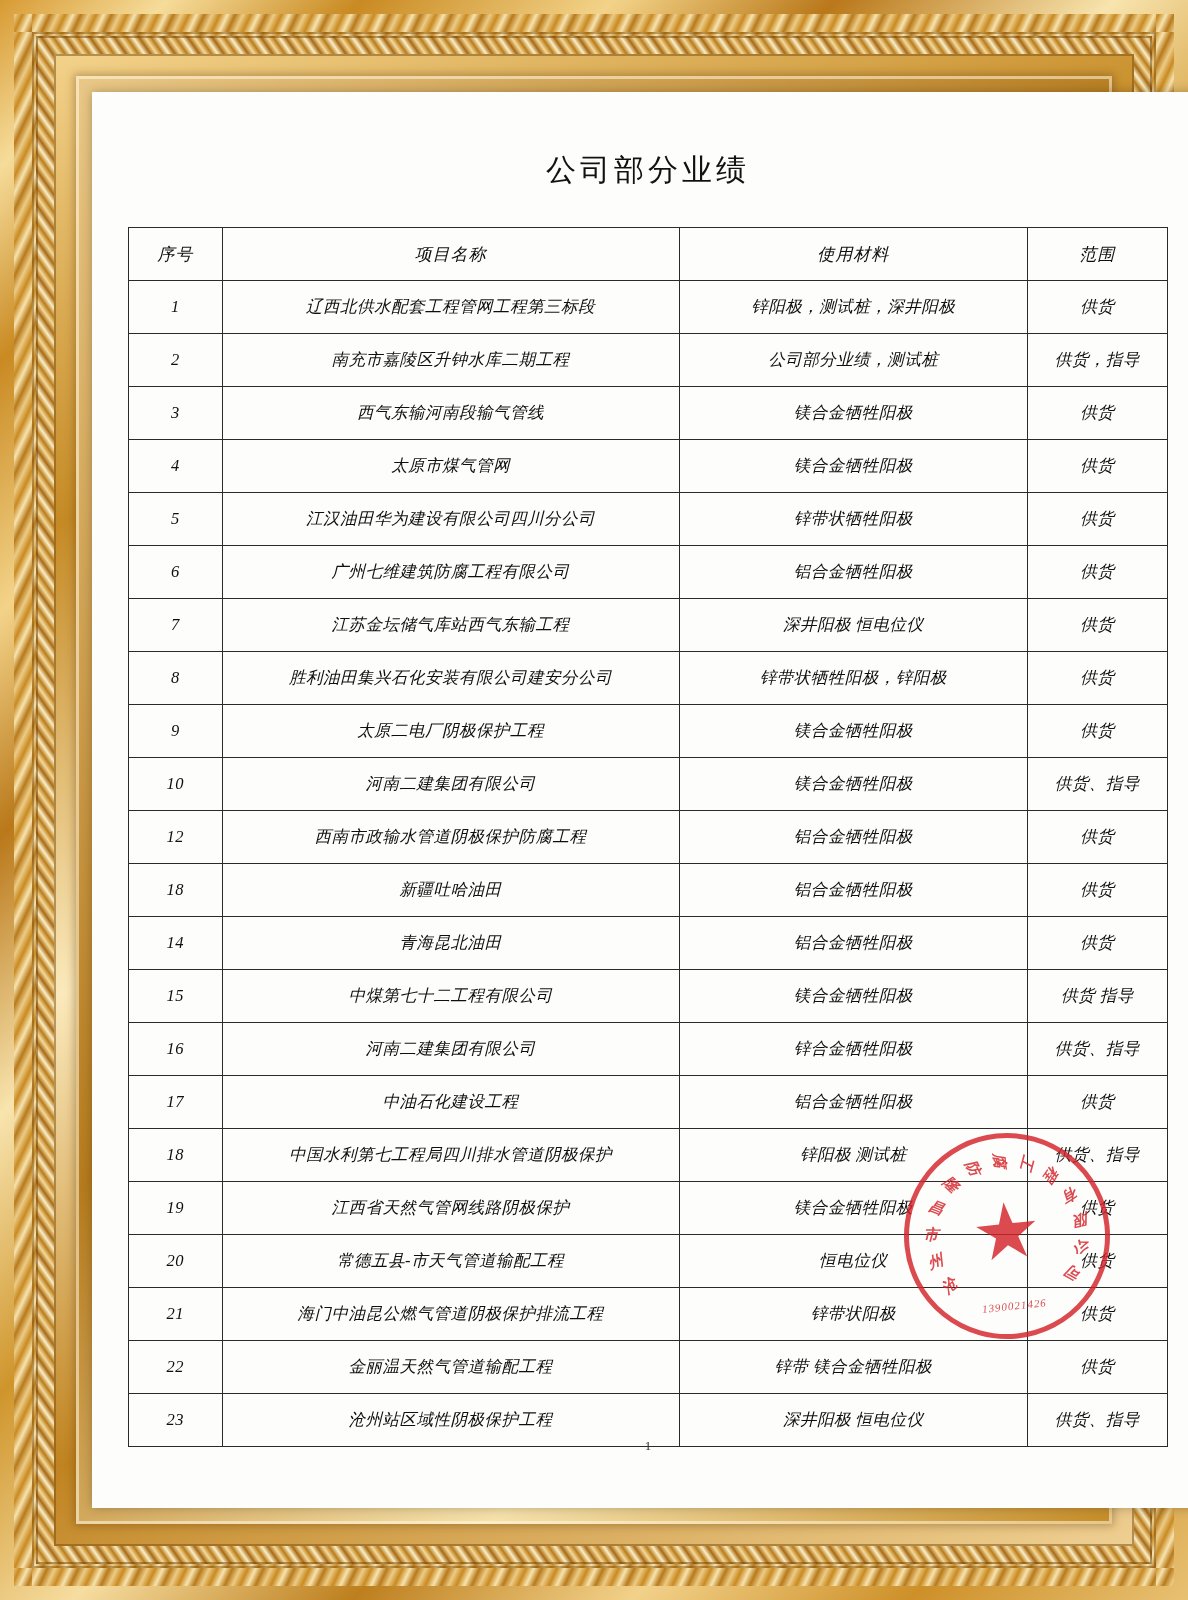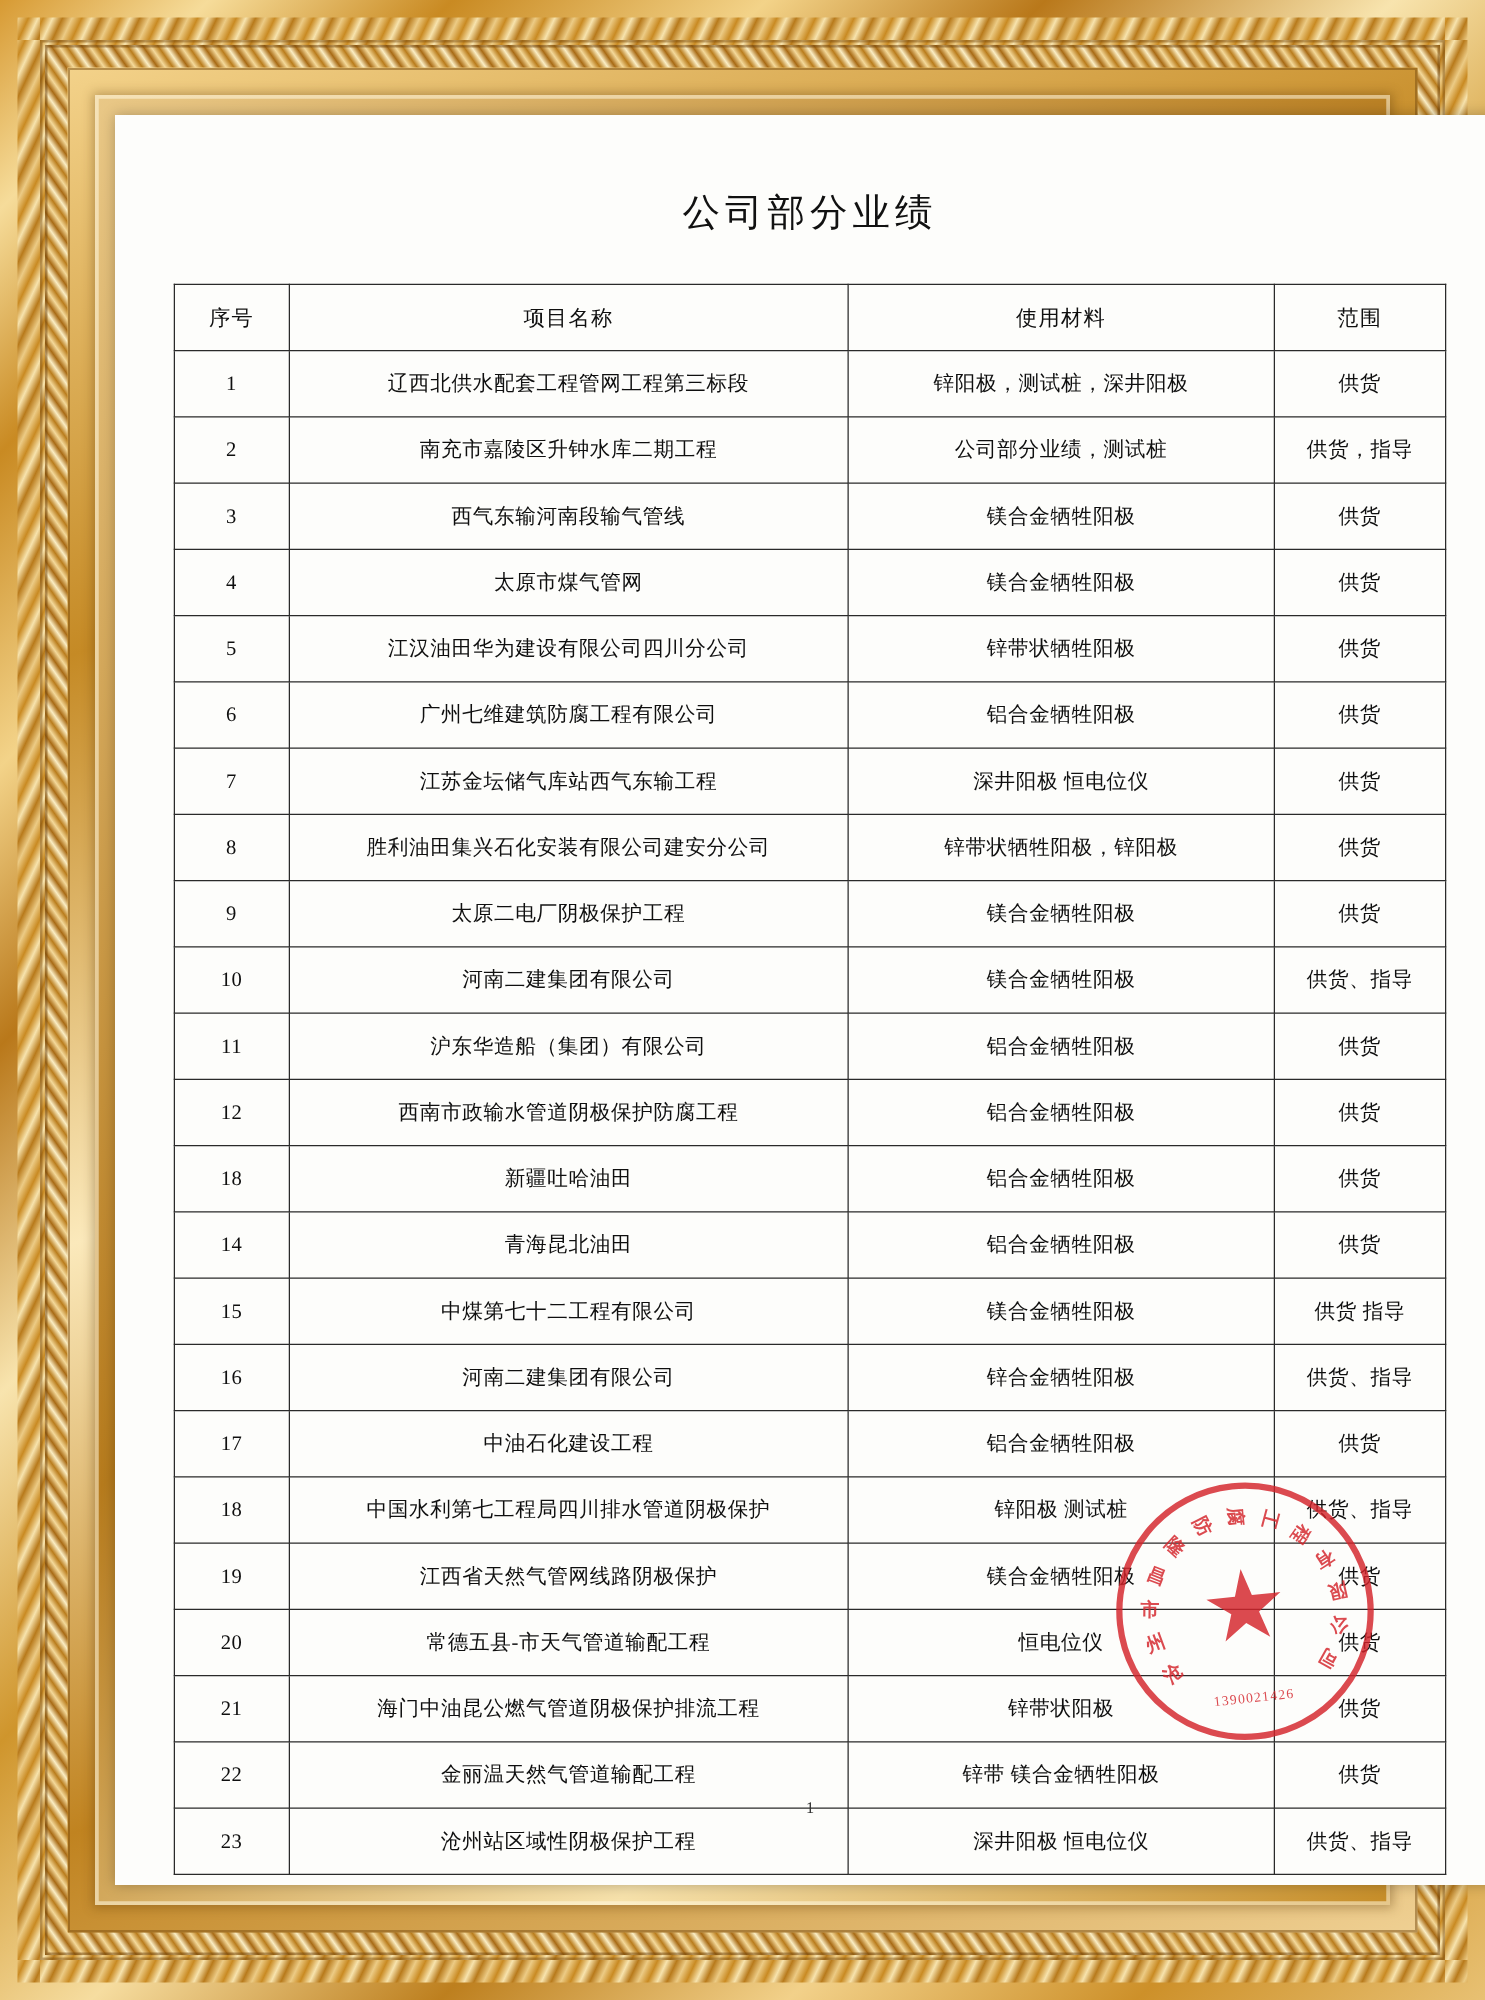--- a/index.html
+++ b/index.html
@@ -83,22 +83,23 @@
     text-align: center;
     font-size: 30px;
     letter-spacing: 4px;
     color: #111;
     margin: 58px 0 36px 0;
     font-family: "Liberation Serif", "DejaVu Serif", serif;
     font-weight: normal;
   }
 
   .table-wrap {
-    margin: 0 47px;
+    margin: 0 36px;
     position: relative;
+    font-style: italic;
   }
   table.perf {
     border-collapse: collapse;
     width: 100%;
     table-layout: fixed;
     background: transparent;
   }
   table.perf th, table.perf td {
     border: 1px solid #2a2a2a;
     color: #0f0f0f;
@@ -264,26 +265,20 @@
               <td class="no">9</td>
               <td class="name">太原二电厂阴极保护工程</td>
               <td class="mat">镁合金牺牲阳极</td>
               <td class="scope">供货</td>
             </tr>
             <tr>
               <td class="no">10</td>
               <td class="name">河南二建集团有限公司</td>
               <td class="mat">镁合金牺牲阳极</td>
               <td class="scope">供货、指导</td>
-            </tr>
-            <tr>
-              <td class="no">11</td>
-              <td class="name">沪东华造船（集团）有限公司</td>
-              <td class="mat">铝合金牺牲阳极</td>
-              <td class="scope">供货</td>
             </tr>
             <tr>
               <td class="no">12</td>
               <td class="name">西南市政输水管道阴极保护防腐工程</td>
               <td class="mat">铝合金牺牲阳极</td>
               <td class="scope">供货</td>
             </tr>
             <tr>
               <td class="no">18</td>
               <td class="name">新疆吐哈油田</td>

